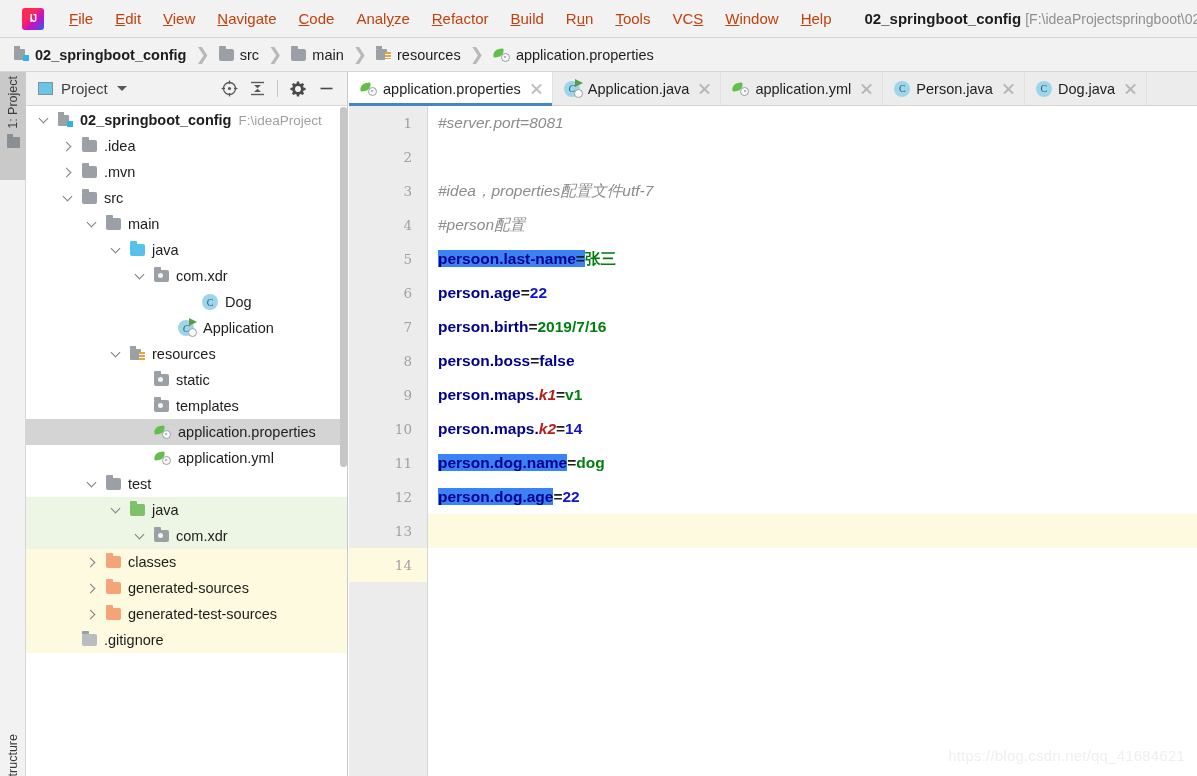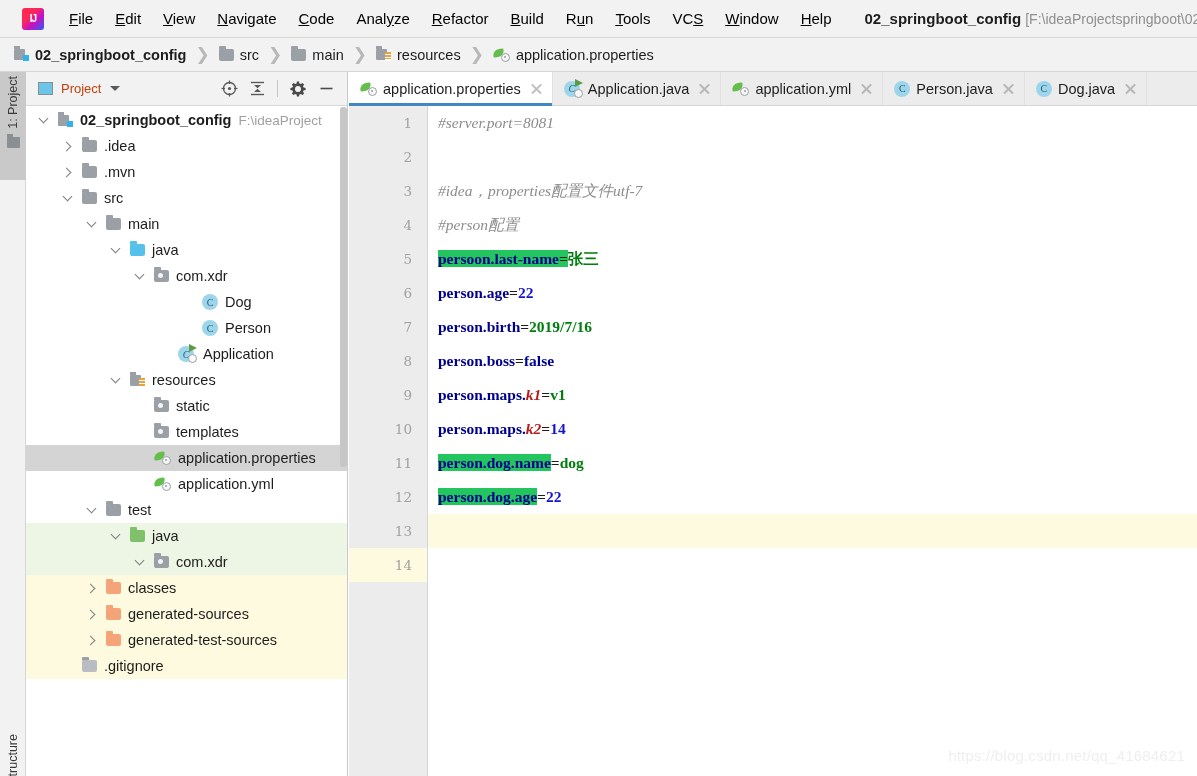--- a/index.html
+++ b/index.html
@@ -27,21 +27,21 @@
     flex: none;
   }
   .ij-logo::after {
     content: "IJ";
     position: absolute; left: 0; top: 0; right: 0; bottom: 0;
     color: #fff; font-size: 10px; font-weight: bold;
     display: flex; align-items: center; justify-content: center;
     letter-spacing: -1px;
   }
   .menu-item {
-    font-size: 15px; color: #000000; padding: 2px 11px;
+    font-size: 15px; color: #c2410c; padding: 2px 11px;
     cursor: default; white-space: nowrap;
   }
   .menu-item .mn { text-decoration: underline; }
   .title-wrap { margin-left: 22px; display: flex; align-items: baseline; white-space: nowrap; overflow: hidden; }
   .title-main { font-size: 15px; font-weight: bold; color: #1d1d1d; }
   .title-path { font-size: 14px; color: #8f8f8f; margin-left: 4px; }
 
   
   .breadcrumb {
     position: absolute; top: 38px; left: 0; width: 1197px; height: 34px;
@@ -129,21 +129,21 @@
 
   
   .project-panel {
     position: absolute; top: 72px; left: 26px; width: 322px; height: 704px;
     background: #ffffff; border-right: 1px solid #c9c9c9;
   }
   .panel-header {
     height: 34px; background: #f2f2f2; display: flex; align-items: center;
     border-bottom: 1px solid #d6d6d6; padding: 0 8px;
   }
-  .panel-title { font-size: 13px; color: #c2410c; }
+  .panel-title { font-size: 15px; color: #404040; }
   .panel-sq { width: 15px; height: 13px; border: 1.5px solid #8a8f94; background: #6bc5e8; margin-right: 8px; margin-left: 4px; }
   .caret-down { width:0;height:0;border-left:5px solid transparent;border-right:5px solid transparent;border-top:5px solid #5a5a5a; margin-left: 9px;}
   .hdr-actions { margin-left: auto; display: flex; align-items: center; gap: 2px; }
   .hdr-btn { width: 26px; height: 26px; display: flex; align-items: center; justify-content: center; cursor: default; }
   .hdr-divider { width: 1px; height: 17px; background: #c4c4c4; margin: 0 5px; }
   .tree { position: absolute; top: 35px; left: 0; right: 0; bottom: 0; overflow: hidden; }
   .trow {
     height: 26px; display: flex; align-items: center; white-space: nowrap;
     font-size: 14.5px; color: #1d1d1d; cursor: default; padding-right: 6px;
   }
@@ -189,30 +189,30 @@
     position: relative; flex: none;
   }
   .gnum {
     height: 34px; line-height: 34px; text-align: right; padding-right: 15px;
     font-family: "DejaVu Serif", serif; font-size: 13.5px; color: #a1a1a1;
   }
   .gnum.cur { background: #fdfadf; }
   .codecol { position: relative; flex: 1; }
   .cline {
     height: 34px; line-height: 34px; padding-left: 10px;
-    font-family: Liberation Serif, serif; font-size: 15.5px; white-space: pre;
+    font-family: Liberation Sans, sans-serif; font-size: 15.5px; white-space: pre;
   }
   .cline.cur { background: #fdfadf; }
   .cmt { color: #8c8c8c; font-style: italic; }
   .key { color: #00008f; font-weight: bold; }
   .eq  { color: #1d1d1d; font-weight: bold; }
   .val { color: #007f0e; font-weight: bold; }
   .num { color: #1414cc; font-weight: bold; }
   .mkey { color: #b91c1c; font-style: italic; font-weight: bold; }
-  .hl { background: #22c55e; }
+  .hl { background: #3b82f6; }
   .watermark {
     position: absolute; right: 12px; bottom: 12px; font-size: 15px; color: #efefef;
     font-family: "Liberation Sans", sans-serif; letter-spacing: .2px;
   }
 </style>
 </head>
 <body>
 
 <div id="app">
 
@@ -397,27 +397,20 @@
           <span class="lbl">com.xdr</span>
         </div>
         <div class="trow">
           <span style="display: inline-block; flex: 0 0 auto; width: 154px;"></span>
           <span class="twig"></span>
           <span style="width: 7px; flex: 0 0 auto;"></span>
           <span class="ic ic-class"></span>
           <span class="lbl">Dog</span>
         </div>
         <div class="trow">
-          <span style="display: inline-block; flex: 0 0 auto; width: 154px;"></span>
-          <span class="twig"></span>
-          <span style="width: 7px; flex: 0 0 auto;"></span>
-          <span class="ic ic-class"></span>
-          <span class="lbl">Person</span>
-        </div>
-        <div class="trow">
           <span style="display: inline-block; flex: 0 0 auto; width: 130px;"></span>
           <span class="twig"></span>
           <span style="width: 7px; flex: 0 0 auto;"></span>
           <span class="ic ic-appmain">
             <i class="circ"></i>
             <i class="run"></i>
             <i class="gear"></i>
           </span>
           <span class="lbl">Application</span>
         </div>

